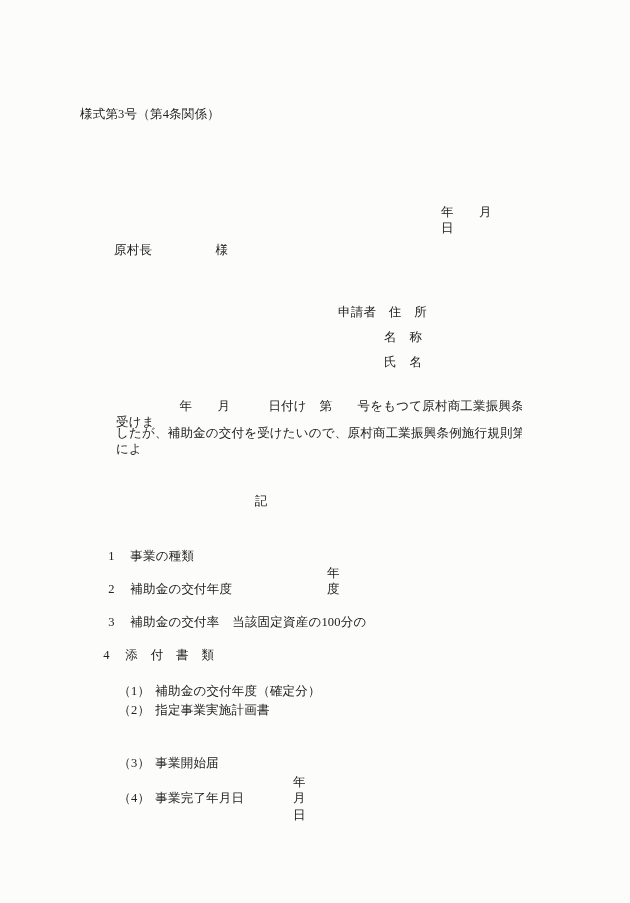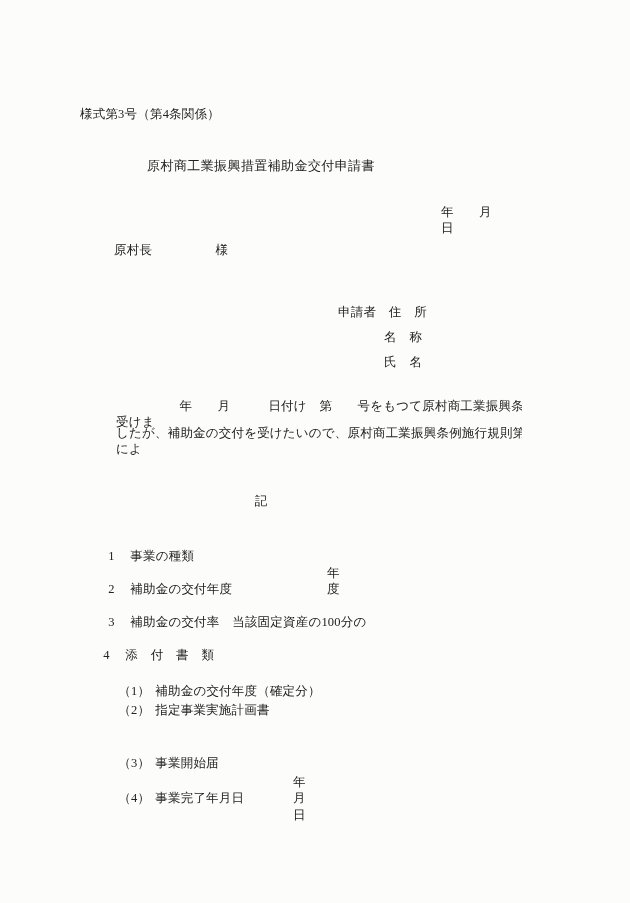--- a/index.html
+++ b/index.html
@@ -30,21 +30,20 @@
   .attach-row .num { display: inline-block; width: 37px; }
   .suffix { position: absolute; top: 0; white-space: pre-wrap; font-family: Liberation Serif, serif; }
 </style>
 </head>
 <body>
 
 <div class="page">
 
   <div class="line" style="left:80px; top:106px">様式第3号（第4条関係）</div>
 
-  <div class="line centered doc-title" style="top:158px">原村商工業振興措置補助金交付申請書</div>
 
   <div class="line" style="left:441px; top:204px">年　　月　　日</div>
 
   <div class="line" style="left:114px; top:242px">原村長　　　　　様</div>
 
   <div class="line" style="left:338px; top:304px">申請者　住　所</div>
   <div class="line" style="left:384px; top:329px">名　称</div>
   <div class="line" style="left:384px; top:354px">氏　名</div>
 
   <div class="line body-text" style="left:85px; top:398px">　　　　　年　　月　　　日付け　第　　号をもつて原村商工業振興条例の指定を受けま</div>

